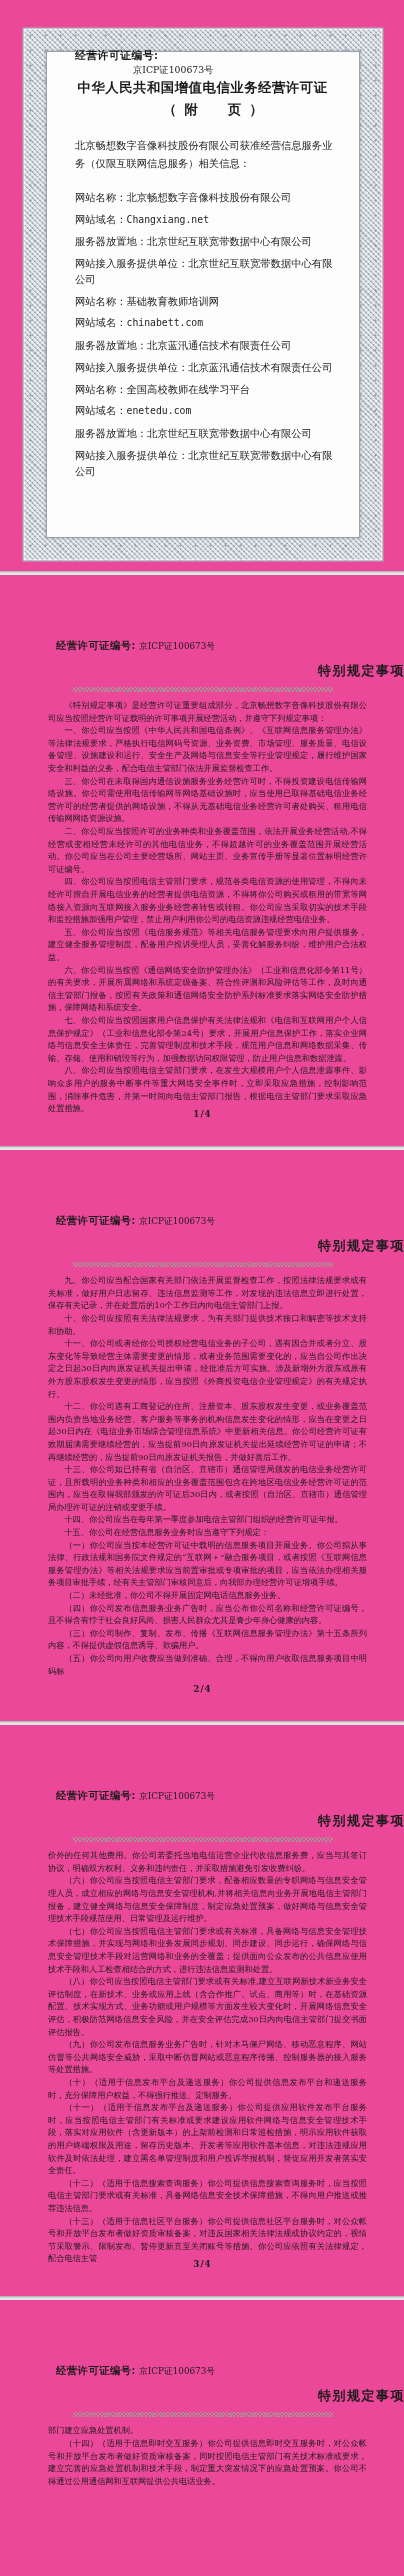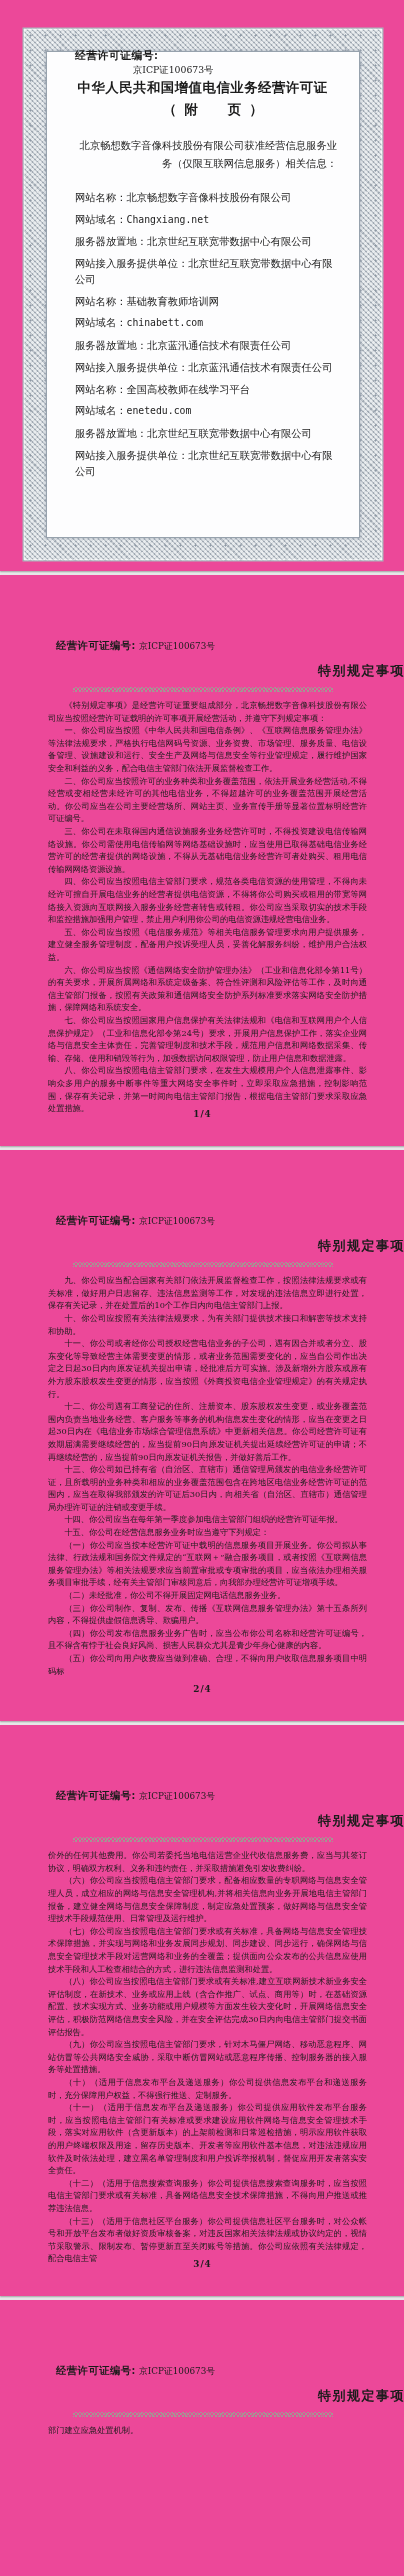--- a/index.html
+++ b/index.html
@@ -34,21 +34,21 @@
     box-shadow:inset 0 0 0 0.5px #8e99a5, inset 0 0 0 2.1px rgba(255,255,255,.55), 0 0 0 0.5px #aab3bc;
   }
   .cert-band-inner{
     position:absolute; inset:24px; background:#fdfdfe;
     box-shadow:0 0 0 1px #97a2ad, 0 0 0 2.6px rgba(160,170,180,.35);
   }
   .cover-label{position:absolute; top:49px; left:75px; font-size:10.8px; font-weight:700; letter-spacing:0.5px;}
   .cover-no{position:absolute; top:64px; left:133px; font-size:9.3px;}
   .cover-title{position:absolute; top:79px; left:0; right:0; margin:0; text-align:center; font-size:13.4px; font-weight:700; letter-spacing:0.5px;}
   .cover-subtitle{position:absolute; top:101px; left:0; right:0; text-align:center; font-size:13.4px; font-weight:700; letter-spacing:8.2px;margin-left:29px;}
-  .cover-intro{position:absolute; top:137px; left:75px; width:262px; margin:0; font-size:10.3px; line-height:17.5px;text-align:right;}
+  .cover-intro{position:absolute; top:137px; left:75px; width:262px; margin:0; font-size:10.3px; line-height:17.5px;}
   .cover-fields{position:absolute; top:189px; left:75px; width:266px;}
   .field-line{font-size:10.3px; line-height:16px; margin:0 0 5.7px 0;}
   .f-value.mono{font-family:"DejaVu Sans Mono","Liberation Mono",monospace; font-size:9.8px;}
 
   
   .prov-head{position:absolute; top:64px; left:56px;}
   .prov-label{font-size:10.3px; font-weight:700; letter-spacing:0.5px;}
   .prov-no{font-size:8.8px; margin-left:3.1px;}
   .prov-title{position:absolute; top:87px; left:0; right:0; margin:0; text-align:right; font-size:13px; font-weight:700; letter-spacing:1.5px;}
   .zigzag{
@@ -111,67 +111,67 @@
     <span class="prov-label">经营许可证编号:</span><span class="prov-no">京ICP证100673号</span>
   </div>
   <h2 class="prov-title">特别规定事项</h2>
   <div class="zigzag"></div>
   <div class="prov-body">
 
       <p class="indent">《特别规定事项》是经营许可证重要组成部分，北京畅想数字音像科技股份有限公司应当按照经营许可证载明的许可事项开展经营活动，并遵守下列规定事项：</p>
 
       <p class="indent">一、你公司应当按照《中华人民共和国电信条例》、《互联网信息服务管理办法》等法律法规要求，严格执行电信网码号资源、业务资费、市场管理、服务质量、电信设备管理、设施建设和运行、安全生产及网络与信息安全等行业管理规定，履行维护国家安全和利益的义务，配合电信主管部门依法开展监督检查工作。</p>
 
+      <p class="indent">三、你公司在未取得国内通信设施服务业务经营许可时，不得投资建设电信传输网络设施。你公司需使用电信传输网等网络基础设施时，应当使用已取得基础电信业务经营许可的经营者提供的网络设施，不得从无基础电信业务经营许可者处购买、租用电信传输网网络资源设施。</p>
+
       <p class="indent">二、你公司应当按照许可的业务种类和业务覆盖范围，依法开展业务经营活动,不得经营或变相经营未经许可的其他电信业务，不得超越许可的业务覆盖范围开展经营活动。你公司应当在公司主要经营场所、网站主页、业务宣传手册等显著位置标明经营许可证编号。</p>
 
-      <p class="indent">三、你公司在未取得国内通信设施服务业务经营许可时，不得投资建设电信传输网络设施。你公司需使用电信传输网等网络基础设施时，应当使用已取得基础电信业务经营许可的经营者提供的网络设施，不得从无基础电信业务经营许可者处购买、租用电信传输网网络资源设施。</p>
-
       <p class="indent">四、你公司应当按照电信主管部门要求，规范各类电信资源的使用管理，不得向未经许可擅自开展电信业务的经营者提供电信资源，不得将你公司购买或租用的带宽等网络接入资源向互联网接入服务业务经营者转售或转租。你公司应当采取切实的技术手段和监控措施加强用户管理，禁止用户利用你公司的电信资源违规经营电信业务。</p>
 
       <p class="indent">五、你公司应当按照《电信服务规范》等相关电信服务管理要求向用户提供服务，建立健全服务管理制度，配备用户投诉受理人员，妥善化解服务纠纷，维护用户合法权益。</p>
 
       <p class="indent">六、你公司应当按照《通信网络安全防护管理办法》（工业和信息化部令第11号）的有关要求，开展所属网络和系统定级备案、符合性评测和风险评估等工作，及时向通信主管部门报备，按照有关政策和通信网络安全防护系列标准要求落实网络安全防护措施，保障网络和系统安全。</p>
 
       <p class="indent">七、你公司应当按照国家用户信息保护有关法律法规和《电信和互联网用户个人信息保护规定》（工业和信息化部令第24号）要求，开展用户信息保护工作，落实企业网络与信息安全主体责任，完善管理制度和技术手段，规范用户信息和网络数据采集、传输、存储、使用和销毁等行为，加强数据访问权限管理，防止用户信息和数据泄露。</p>
 
-      <p class="indent">八、你公司应当按照电信主管部门要求，在发生大规模用户个人信息泄露事件、影响众多用户的服务中断事件等重大网络安全事件时，立即采取应急措施，控制影响范围，保存有关记录，并第一时间向电信主管部门报告，根据电信主管部门要求采取应急处置措施。</p>
+      <p class="indent">八、你公司应当按照电信主管部门要求，在发生大规模用户个人信息泄露事件、影响众多用户的服务中断事件等重大网络安全事件时，立即采取应急措施，控制影响范围，消除事件危害，并第一时间向电信主管部门报告，根据电信主管部门要求采取应急处置措施。</p>
     </div>
   <div class="page-num">1/4</div>
 </section>
 
 <section class="page">
   <div class="prov-head">
     <span class="prov-label">经营许可证编号:</span><span class="prov-no">京ICP证100673号</span>
   </div>
   <h2 class="prov-title">特别规定事项</h2>
   <div class="zigzag"></div>
   <div class="prov-body">
 
       <p class="indent">九、你公司应当配合国家有关部门依法开展监督检查工作，按照法律法规要求或有关标准，做好用户日志留存、违法信息监测等工作，对发现的违法信息立即进行处置，保存有关记录，并在处置后的10个工作日内向电信主管部门上报。</p>
 
       <p class="indent">十、你公司应按照有关法律法规要求，为有关部门提供技术接口和解密等技术支持和协助。</p>
 
       <p class="indent">十一、你公司或者经你公司授权经营电信业务的子公司，遇有因合并或者分立、股东变化等导致经营主体需要变更的情形，或者业务范围需要变化的，应当自公司作出决定之日起30日内向原发证机关提出申请，经批准后方可实施。涉及新增外方股东或原有外方股东股权发生变更的情形，应当按照《外商投资电信企业管理规定》的有关规定执行。</p>
 
       <p class="indent">十二、你公司遇有工商登记的住所、注册资本、股东股权发生变更，或业务覆盖范围内负责当地业务经营、客户服务等事务的机构信息发生变化的情形，应当在变更之日起30日内在《电信业务市场综合管理信息系统》中更新相关信息。你公司经营许可证有效期届满需要继续经营的，应当提前90日向原发证机关提出延续经营许可证的申请；不再继续经营的，应当提前90日向原发证机关报告，并做好善后工作。</p>
 
-      <p class="indent">十三、你公司如已持有省（自治区、直辖市）通信管理局颁发的电信业务经营许可证，且所载明的业务种类和相应的业务覆盖范围包含在跨地区电信业务经营许可证的范围内，应当在取得我部颁发的许可证后30日内，向相关省（自治区、直辖市）通信管理局办理许可证的注销或变更手续。</p>
+      <p class="indent">十三、你公司如已持有省（自治区、直辖市）通信管理局颁发的电信业务经营许可证，且所载明的业务种类和相应的业务覆盖范围包含在跨地区电信业务经营许可证的范围内，应当在取得我部颁发的许可证后30日内，或者按照（自治区、直辖市）通信管理局办理许可证的注销或变更手续。</p>
 
       <p class="indent">十四、你公司应当在每年第一季度参加电信主管部门组织的经营许可证年报。</p>
 
       <p class="indent">十五、你公司在经营信息服务业务时应当遵守下列规定：</p>
 
       <p class="indent">（一）你公司应当按本经营许可证中载明的信息服务项目开展业务。你公司拟从事法律、行政法规和国务院文件规定的“互联网＋”融合服务项目，或者按照《互联网信息服务管理办法》等相关法规要求应当前置审批或专项审批的项目，应当依法办理相关服务项目审批手续，经有关主管部门审核同意后，向我部办理经营许可证增项手续。</p>
 
       <p class="indent">（二）未经批准，你公司不得开展固定网电话信息服务业务。</p>
 
+      <p class="indent">（四）你公司发布信息服务业务广告时，应当公布你公司名称和经营许可证编号，且不得含有悖于社会良好风尚、损害人民群众尤其是青少年身心健康的内容。</p>
+
       <p class="indent">（三）你公司制作、复制、发布、传播《互联网信息服务管理办法》第十五条所列内容，不得提供虚假信息诱导、欺骗用户。</p>
 
-      <p class="indent">（四）你公司发布信息服务业务广告时，应当公布你公司名称和经营许可证编号，且不得含有悖于社会良好风尚、损害人民群众尤其是青少年身心健康的内容。</p>
-
       <p class="indent">（五）你公司向用户收费应当做到准确、合理，不得向用户收取信息服务项目中明码标</p>
     </div>
   <div class="page-num">2/4</div>
 </section>
 
 <section class="page">
   <div class="prov-head">
     <span class="prov-label">经营许可证编号:</span><span class="prov-no">京ICP证100673号</span>
   </div>
   <h2 class="prov-title">特别规定事项</h2>
@@ -179,21 +179,21 @@
   <div class="prov-body">
 
       <p class="noindent">价外的任何其他费用。你公司若委托当地电信运营企业代收信息服务费，应当与其签订协议，明确双方权利、义务和违约责任，并采取措施避免引发收费纠纷。</p>
 
       <p class="indent">（六）你公司应当按照电信主管部门要求，配备相应数量的专职网络与信息安全管理人员，成立相应的网络与信息安全管理机构,并将相关信息向业务开展地电信主管部门报备，建立健全网络与信息安全保障制度，制定应急处置预案，做好网络与信息安全管理技术手段规范使用、日常管理及运行维护。</p>
 
       <p class="indent">（七）你公司应当按照电信主管部门要求或有关标准，具备网络与信息安全管理技术保障措施，并实现与网络和业务发展同步规划、同步建设、同步运行，确保网络与信息安全管理技术手段对运营网络和业务的全覆盖；提供面向公众发布的公共信息应使用技术手段和人工检查相结合的方式，进行违法信息监测和处置。</p>
 
       <p class="indent">（八）你公司应当按照电信主管部门要求或有关标准,建立互联网新技术新业务安全评估制度，在新技术、业务或应用上线（含合作推广、试点、商用等）时，在基础资源配置、技术实现方式、业务功能或用户规模等方面发生较大变化时，开展网络信息安全评估，积极防范网络信息安全风险，并在安全评估完成30日内向电信主管部门提交书面评估报告。</p>
 
-      <p class="indent">（九）你公司应当按照电信主管部门要求，针对木马僵尸网络、移动恶意程序、网站仿冒等公共网络安全威胁，采取中断仿冒网站或恶意程序传播、控制服务器的接入服务等处置措施。</p>
+      <p class="indent">（九）你公司发布信息服务业务广告时，针对木马僵尸网络、移动恶意程序、网站仿冒等公共网络安全威胁，采取中断仿冒网站或恶意程序传播、控制服务器的接入服务等处置措施。</p>
 
       <p class="indent">（十）（适用于信息发布平台及递送服务）你公司提供信息发布平台和递送服务时，充分保障用户权益，不得强行推送、定制服务。</p>
 
       <p class="indent">（十一）（适用于信息发布平台及递送服务）你公司提供应用软件发布平台服务时，应当按照电信主管部门有关标准或要求建设应用软件网络与信息安全管理技术手段，落实对应用软件（含更新版本）的上架前检测和日常巡检措施，明示应用软件获取的用户终端权限及用途，留存历史版本、开发者等应用软件基本信息，对违法违规应用软件及时依法处理，建立黑名单管理制度和用户投诉举报机制，督促应用开发者落实安全责任。</p>
 
       <p class="indent">（十二）（适用于信息搜索查询服务）你公司提供信息搜索查询服务时，应当按照电信主管部门要求或有关标准，具备网络信息安全技术保障措施，不得向用户推送或推荐违法信息。</p>
 
       <p class="indent">（十三）（适用于信息社区平台服务）你公司提供信息社区平台服务时，对公众帐号和开放平台发布者做好资质审核备案，对违反国家相关法律法规或协议约定的，视情节采取警示、限制发布、暂停更新直至关闭账号等措施。你公司应依照有关法律规定，配合电信主管</p>
     </div>
   <div class="page-num">3/4</div>
@@ -202,16 +202,17 @@
 <section class="page">
   <div class="prov-head">
     <span class="prov-label">经营许可证编号:</span><span class="prov-no">京ICP证100673号</span>
   </div>
   <h2 class="prov-title">特别规定事项</h2>
   <div class="zigzag"></div>
   <div class="prov-body">
 
       <p class="noindent">部门建立应急处置机制。</p>
 
+      <p class="indent">（十四）（适用于信息即时交互服务）你公司提供信息即时交互服务时，对公众帐号和开放平台发布者做好资质审核备案，同时按照电信主管部门有关技术标准或要求，建立完善的应急处置机制和技术手段，制定重大突发情况下的应急处置预案。你公司不得通过公用通信网和互联网提供公共电话业务。</p>
     </div>
 
 </section>
 
 
 </body></html>

